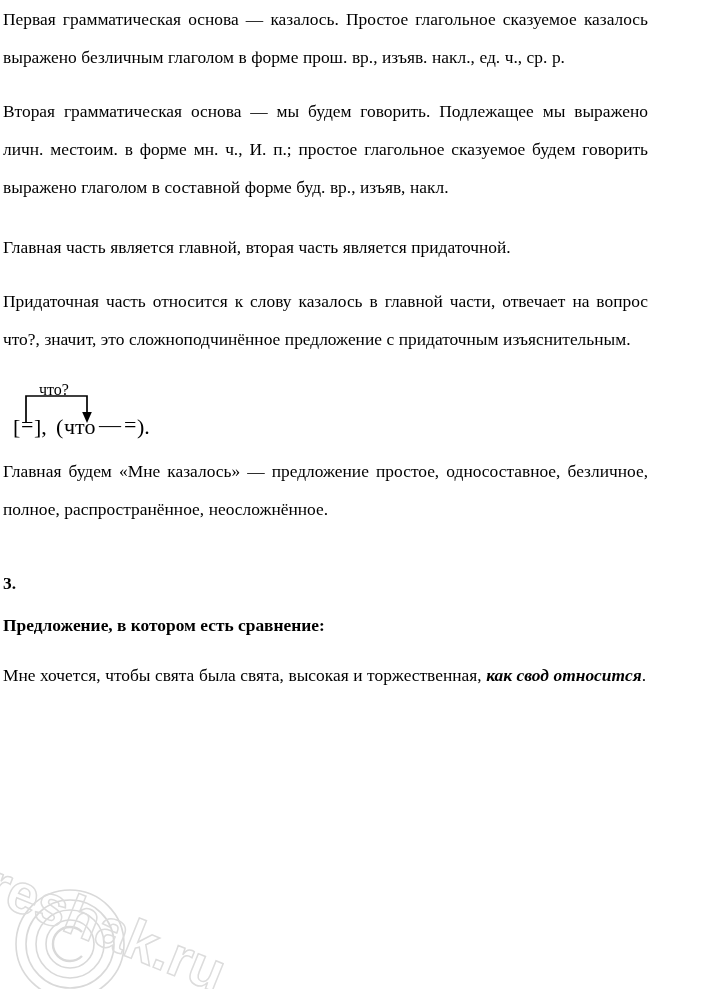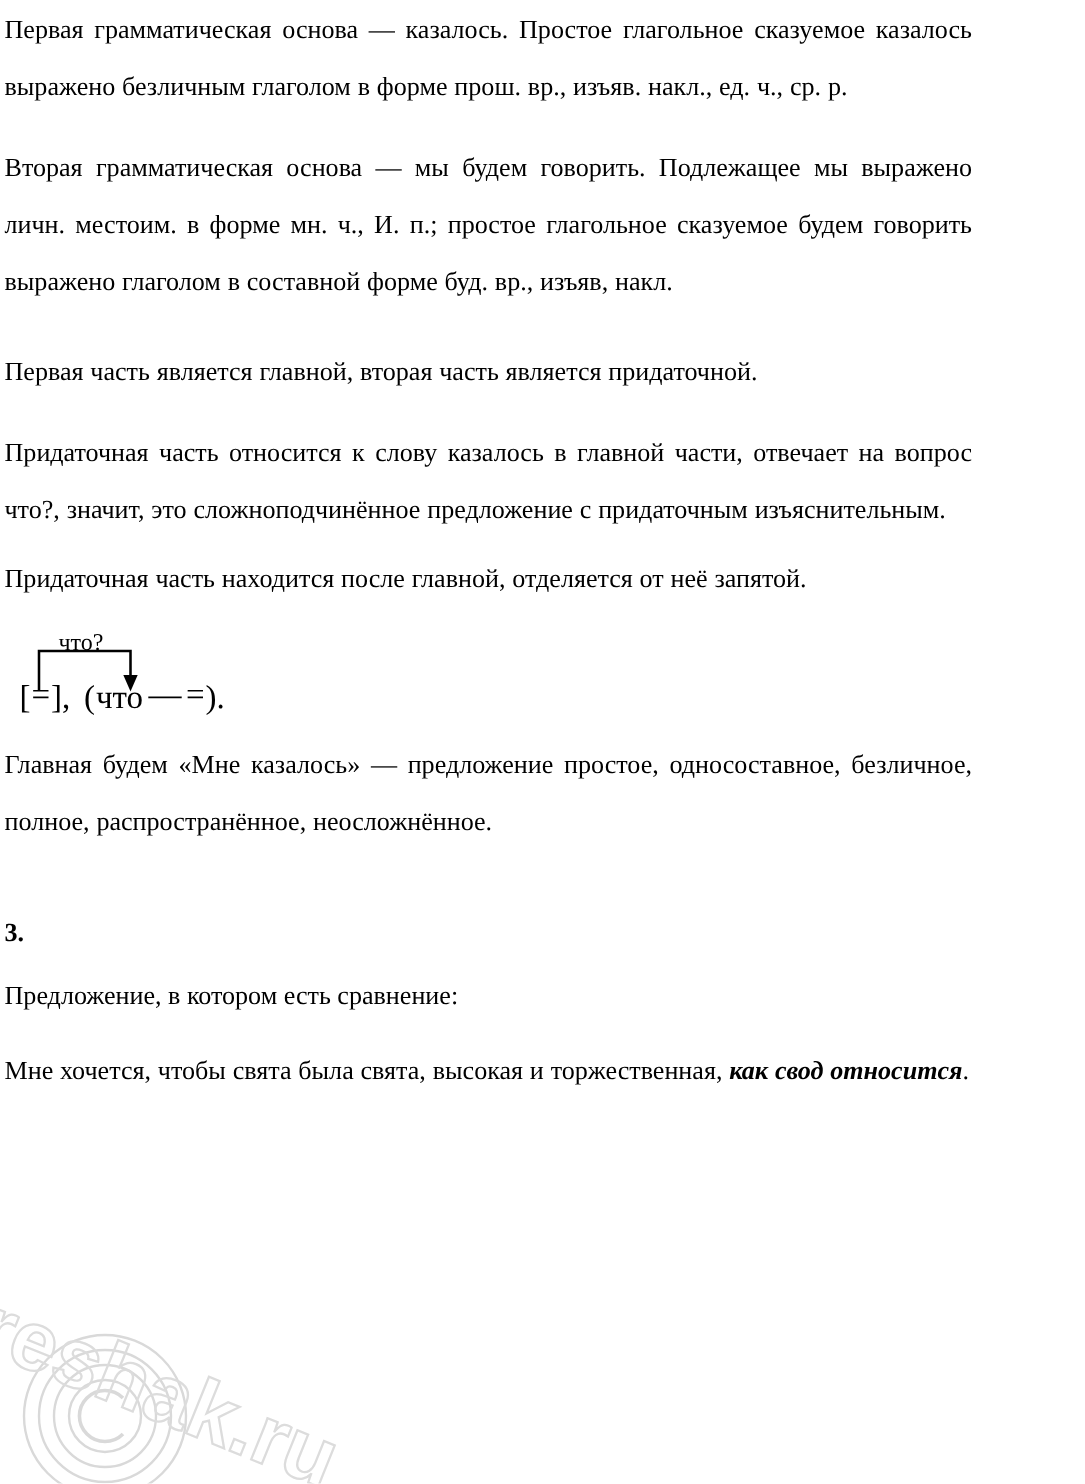--- a/index.html
+++ b/index.html
@@ -66,21 +66,21 @@
   .gap-24 { height: 24px; }
 
   .heading-num {
     font-weight: bold;
     font-size: 17.4px;
     line-height: 30px;
     margin: 0;
     text-align: left;
   }
   .bold-line {
-    font-weight: normal;
+    font-weight: bold;
     font-size: 17.4px;
     line-height: 34px;
     margin: 0;
     text-align: left;
   }
   .bi { font-weight: bold; font-style: italic; }
 
   
   .scheme-wrap {
     position: relative;
@@ -119,29 +119,28 @@
 
     <div class="gap-16"></div>
 
     <p class="para">Вторая грамматическая основа — мы будем говорить. Подлежащее мы выражено личн. местоим. в форме мн. ч., И. п.; простое глагольное сказуемое будем говорить выражено глаголом в составной форме буд. вр., изъяв, накл.</p>
 
     <div class="gap-14"></div>
 
 
     <div class="gap-8"></div>
 
-    <p class="para">Первая часть является главной, вторая часть является придаточной.</p>
+    <p class="para">Главная часть является главной, вторая часть является придаточной.</p>
 
     <div class="gap-16"></div>
 
     <p class="para">Придаточная часть относится к слову казалось в главной части, отвечает на вопрос что?, значит, это сложноподчинённое предложение с придаточным изъяснительным.</p>
 
     <div class="gap-8"></div>
 
-    <p class="para">Придаточная часть находится после главной, отделяется от неё запятой.</p>
 
     <div class="gap-16"></div>
 
     <div class="scheme-wrap">
       <svg class="scheme-svg" width="200" height="58" viewBox="0 0 200 58" xmlns="http://www.w3.org/2000/svg">
 
         <g stroke="#000000" stroke-width="1.7" fill="none">
           <path d="M15 40 L15 14 L76 14 L76 30"></path>
         </g>
         <polygon points="71.2,30 80.8,30 76,41" fill="#000000"></polygon>

